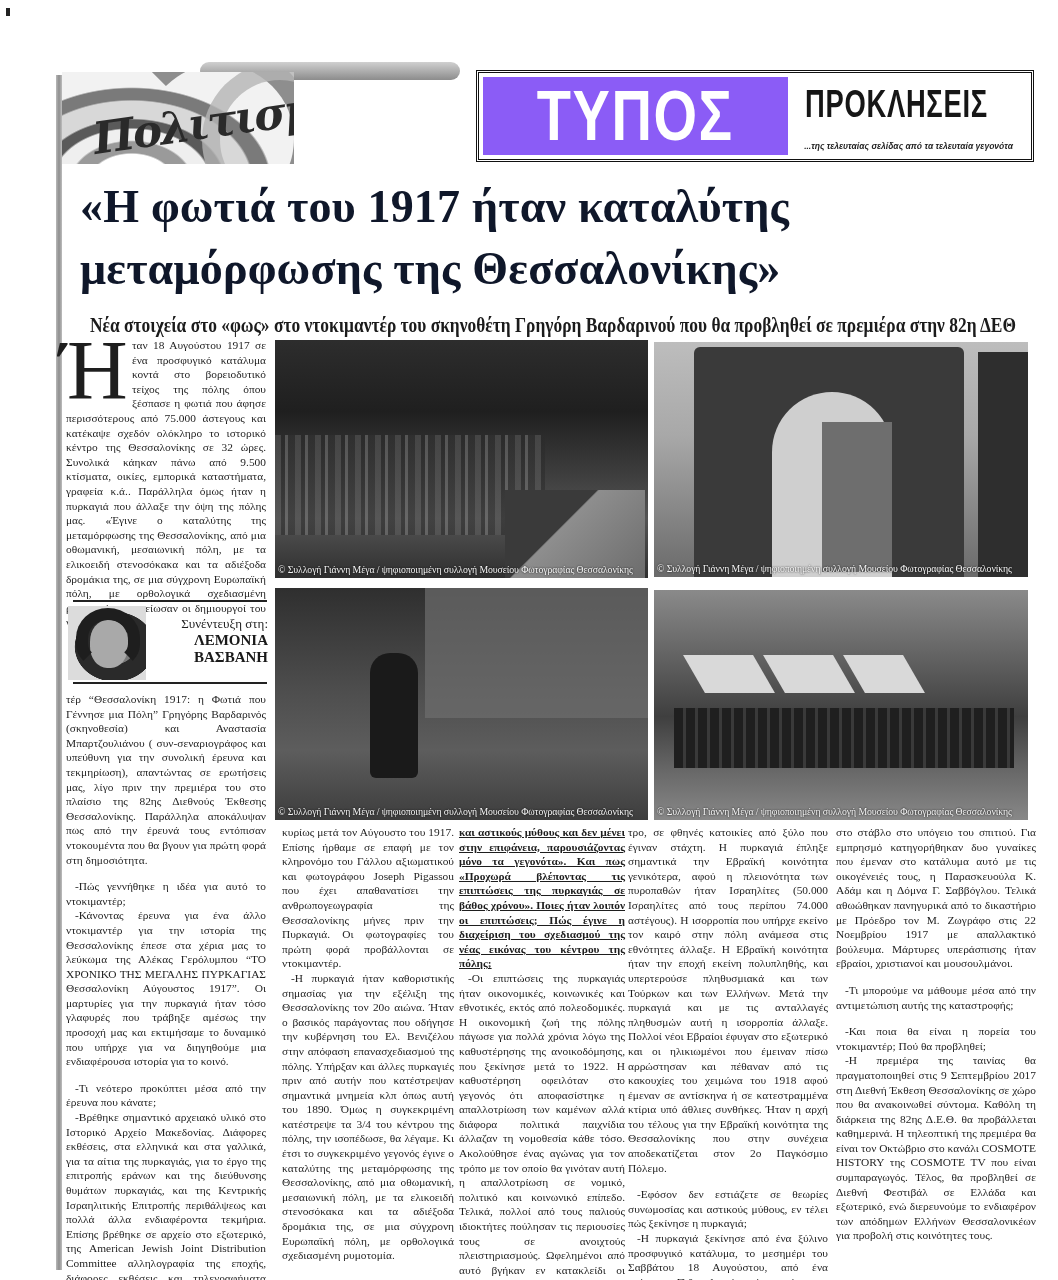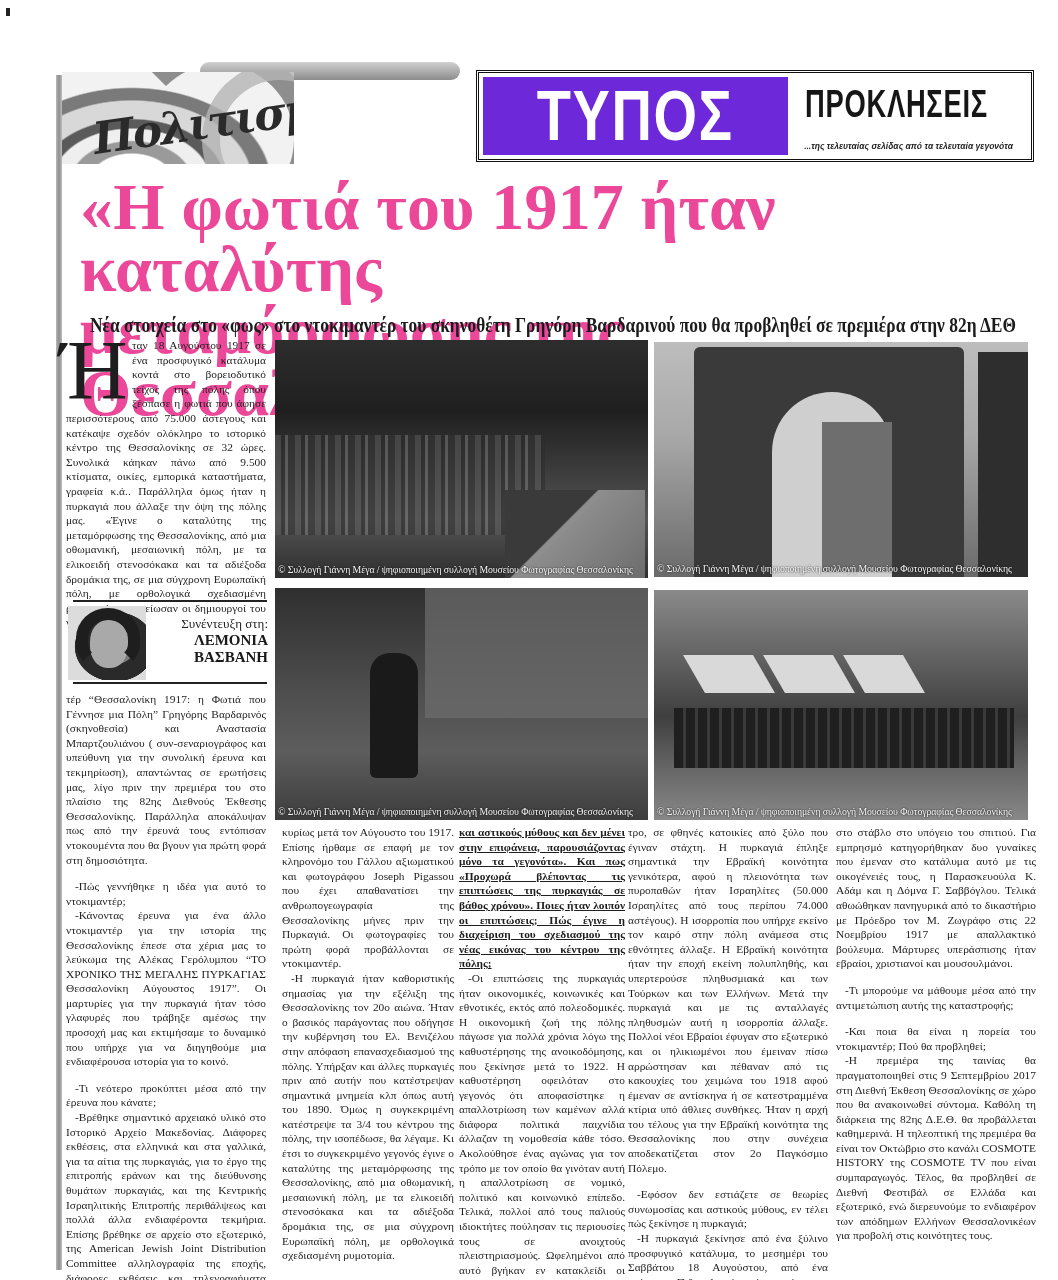--- a/index.html
+++ b/index.html
@@ -14,32 +14,32 @@
               background:radial-gradient(ellipse at 30% 120%, #fff 0 18%, #9a9a9a 19% 26%, #efefef 27% 34%, #5a5a5a 35% 40%, #d8d8d8 41% 52%, #7a7a7a 53% 60%, #f2f2f2 61% 100%); }
   .logo-box .swirl1 { position:absolute; left:60px; top:-30px; width:150px; height:150px; border-radius:50%;
               border:22px solid #6d6d6d; border-left-color:transparent; border-bottom-color:transparent; opacity:.75; }
   .logo-box .swirl2 { position:absolute; left:140px; top:-10px; width:120px; height:120px; border-radius:50%;
               border:18px solid #b5b5b5; border-right-color:transparent; opacity:.8; }
   .logo-tab { position:absolute; left:200px; top:62px; width:260px; height:18px; border-radius:9px;
               background:linear-gradient(#d0d0d0,#8c8c8c); }
   .logo-text { position:absolute; left:30px; top:22px; font-family:"DejaVu Serif", serif; font-style:italic;
                font-weight:bold; font-size:44px; color:#2a2a2a; transform:rotate(-8deg); letter-spacing:-2px; }
   .masthead { left:476px; top:70px; width:558px; height:92px; border:3px double #111; box-sizing:border-box; background:#fff; }
-  .mast-black { position:absolute; left:4px; top:4px; width:305px; height:78px; background:#6d28d9;
+  .mast-black { position:absolute; left:4px; top:4px; width:305px; height:78px; background:#8b5cf6;
                 display:flex; align-items:center; justify-content:center; }
   .mast-title { color:#fff; font-family:"Liberation Sans Narrow","Liberation Sans", sans-serif; font-weight:bold;
                 font-size:70px; letter-spacing:2px; transform:scaleX(0.8); line-height:1; }
   .mast-right { position:absolute; left:312px; top:4px; right:12px; height:78px; }
   .mast-provoc { position:absolute; left:14px; top:6px; font-family:"Liberation Sans", sans-serif; font-weight:bold;
                  font-size:38px; color:#161616; transform:scaleX(0.72); transform-origin:left; letter-spacing:1px; }
   .mast-tag { position:absolute; right:6px; bottom:4px; font-family:"Liberation Sans", sans-serif; font-style:italic;
               font-size:8.5px; font-weight:bold; color:#222; }
   
   .headline { left:80px; top:176px; width:950px; font-family:"Liberation Serif", serif; font-weight:bold;
-              font-size:66px; line-height:62px; color:#ec4899; letter-spacing:0.2px; }
+              font-size:46px; line-height:62px; color:#0f172a; letter-spacing:0.2px; }
   .subtitle { left:90px; top:313px; width:950px; font-family:"Liberation Serif", serif; font-weight:bold;
               font-size:21.5px; color:#1b1b1b; transform:scaleX(0.81); transform-origin:left; white-space:nowrap; }
   
   .col-text { font-size:11.4px; line-height:14.6px; text-align:justify; color:#1e1e1e; }
   .col-text p { margin:0; text-indent:9px; }
   .col-text p.noindent { text-indent:0; }
   .col-text .q { font-weight:normal; margin-top:12px; text-indent:9px; }
   .col-text .q-cont { font-weight:bold; text-indent:0;text-decoration:underline; }
   .left-col { left:66px; top:338px; width:200px; }
   .dropcap { float:left; font-size:84px; line-height:66px; margin:0 4px -2px -6px; color:#1e1e1e; font-family:"Liberation Serif", serif; }

